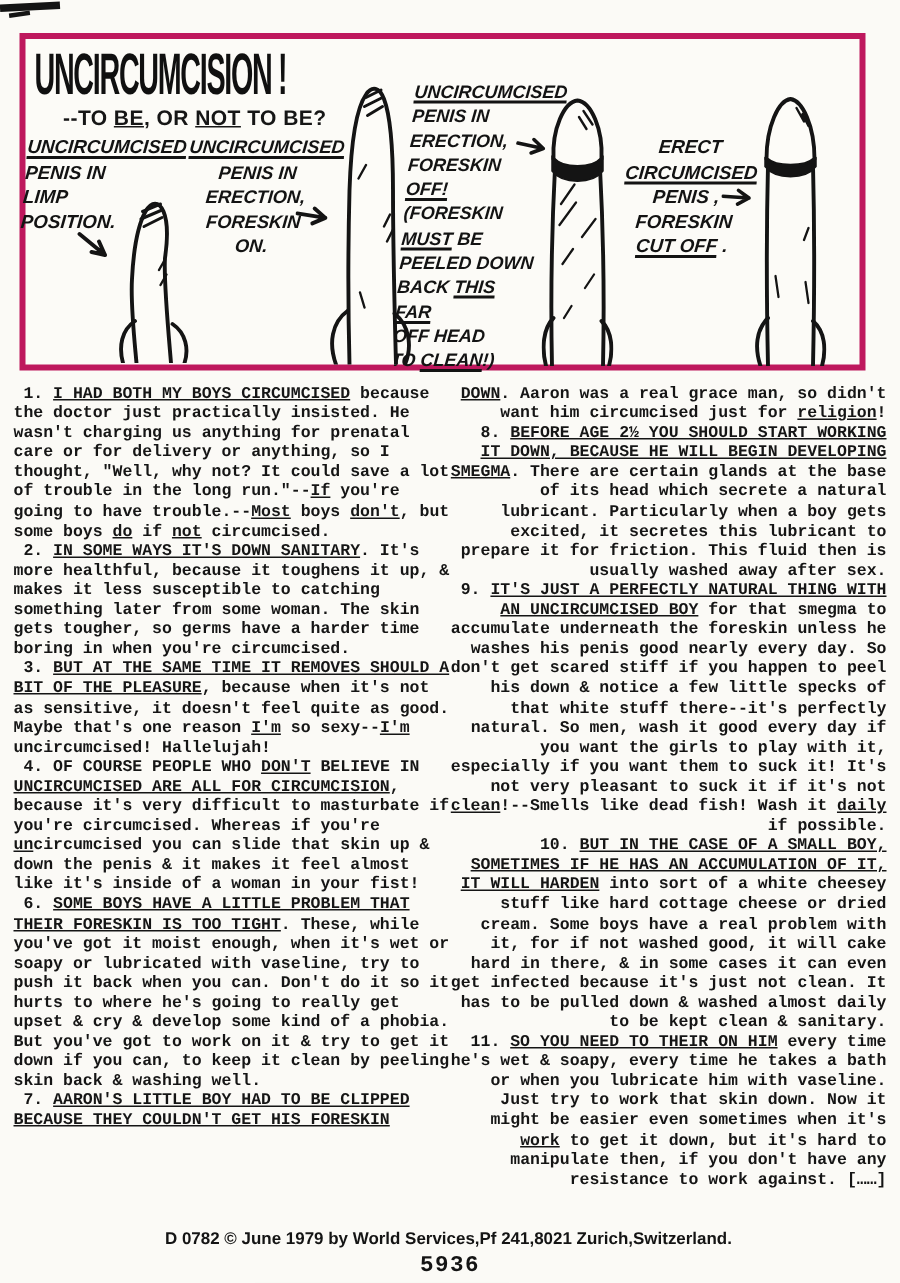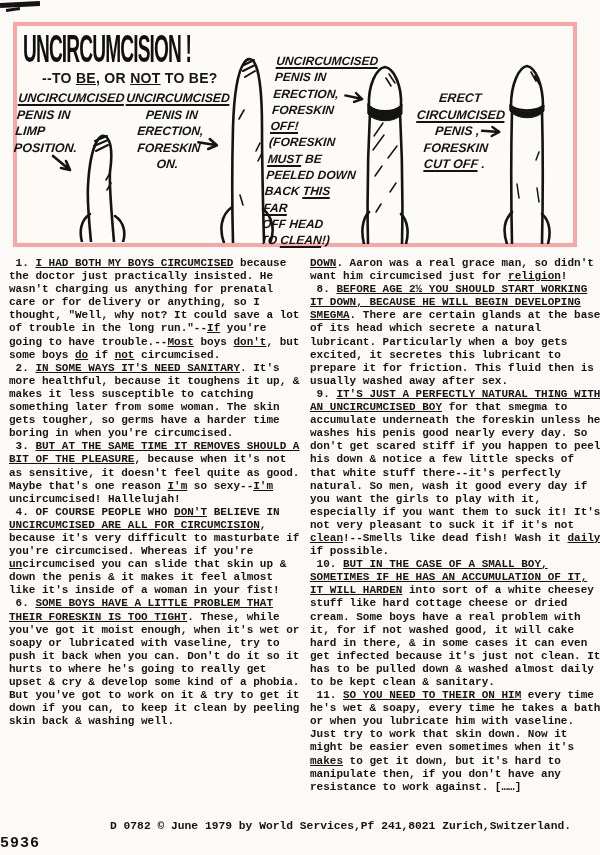--- a/index.html
+++ b/index.html
@@ -3,21 +3,21 @@
 <meta charset="utf-8">
 <style>
   html,body{margin:0;padding:0;}
   body{width:600px;height:855px;background:#f7f5f0;position:relative;overflow:hidden;
        font-family:"Liberation Sans",sans-serif;color:#161616;}
   .page{position:absolute;inset:0;background:#fbfaf6;}
   .smudge{position:absolute;left:0;top:2px;width:40px;height:5px;background:#141414;transform:rotate(-3deg);}
   .smudge2{position:absolute;left:6px;top:8px;width:14px;height:3px;background:#141414;transform:rotate(-8deg);}
 
   
-  .panel{position:absolute;left:13px;top:22px;width:556px;height:217px;border:4px solid #fca5a5;background:#fcfbf7;}
+  .panel{position:absolute;left:13px;top:22px;width:556px;height:217px;border:4px solid #be185d;background:#fcfbf7;}
   .title{position:absolute;left:6px;top:1px;font-size:33px;font-weight:900;letter-spacing:-1.5px;
          white-space:nowrap;transform:scale(.58,1.18);transform-origin:0 0;color:#101010;}
   .subtitle{position:absolute;left:9px;top:44px;font-size:14px;font-weight:bold;letter-spacing:.3px;white-space:nowrap;margin-left:16px;}
   .figlabel{position:absolute;font-style:italic;font-weight:bold;line-height:16.5px;color:#131313;
             transform:skewX(-5deg);transform-origin:0 0;}
   .figlabel u{text-decoration-thickness:1.5px;text-underline-offset:2px;}
   #lbl1{left:2px;top:64px;width:104px;font-size:12.5px;}
   #lbl2{left:110px;top:64px;width:94px;font-size:12.2px;text-align:center;}
   #lbl3{left:260px;top:27px;width:90px;font-size:12px;line-height:16.3px;}
   #lbl4{left:402px;top:64px;width:84px;font-size:12.5px;text-align:center;}
@@ -29,27 +29,27 @@
   .arrow{position:absolute;}
   #arr1{left:34px;top:128px;}
   #arr2{left:180px;top:110px;transform:rotate(9deg);}
   #arr3{left:327px;top:64px;transform:rotate(12deg);}
   #arr4{left:464px;top:98px;transform:rotate(4deg);}
 
   
   .col{position:absolute;top:257px;width:291px;font-family:"Liberation Mono",monospace;
        font-size:11px;line-height:13.1px;font-weight:bold;color:#151515;text-align:left;}
   #colL{left:9px;}
-  #colR{left:310px;}
+  #colR{left:300px;text-align:right;}
   .col p{margin:0;padding:0;}
   .col u{text-decoration-thickness:1.3px;text-underline-offset:1px;}
 
-  .footerline{position:absolute;left:64px;top:820px;font-family:Liberation Mono, monospace;
+  .footerline{position:absolute;left:64px;top:820px;font-family:Liberation Sans, sans-serif;
               font-size:11.3px;font-weight:bold;white-space:nowrap;color:#141414;padding-left:46px;}
-  .pagenum{position:absolute;left:0;top:835px;width:600px;text-align:left;
+  .pagenum{position:absolute;left:0;top:835px;width:600px;text-align:center;
            font-family:"Liberation Mono",monospace;font-size:15px;font-weight:bold;letter-spacing:1px;color:#141414;}
   svg path{stroke-linecap:round;stroke-linejoin:round;}
 </style>
 </head>
 <body>
 
 <div class="page">
   <div class="smudge"></div>
   <div class="smudge2"></div>
 
@@ -103,28 +103,29 @@
       <path d="M28 8 l5 9 M32 12 l4 8" stroke="#141414" stroke-width="1.6" fill="none"></path>
       <path d="M7 41 C14 50 34 50 41 41 L41 47 C34 56 14 56 7 47 Z" fill="#141414" stroke="#141414" stroke-width="1"></path>
       <path d="M9 46 C8 86 8 134 9 180 M39 46 C40 86 40 134 39 180" stroke="#141414" stroke-width="2.6" fill="none"></path>
       <path d="M14 120 l2 14 M34 124 l2 14 M33 96 l3 -8" stroke="#141414" stroke-width="1.5" fill="none"></path>
       <path d="M9 148 C1 156 0 168 4 180 M39 150 C47 157 48 169 45 180" stroke="#141414" stroke-width="2.6" fill="none"></path>
     </svg>
   </div>
 
   <div class="col" id="colL">
       <p>&nbsp;1. <u>I HAD BOTH MY BOYS CIRCUMCISED</u> because the doctor just practically insisted. He wasn't charging us anything for prenatal care or for delivery or anything, so I thought, "Well, why not? It could save a lot of trouble in the long run."--<u>If</u> you're going to have trouble.--<u>Most</u> boys <u>don't</u>, but some boys <u>do</u> if <u>not</u> circumcised.</p>
-      <p>&nbsp;2. <u>IN SOME WAYS IT'S NEED SANITARY</u>. It's more healthful, because it toughens it up, &amp; makes it less susceptible to catching something later from some woman. The skin gets tougher, so germs have a harder time boring in when you're circumcised.</p>
+      <p>&nbsp;2. <u>IN SOME WAYS IT'S DOWN SANITARY</u>. It's more healthful, because it toughens it up, &amp; makes it less susceptible to catching something later from some woman. The skin gets tougher, so germs have a harder time boring in when you're circumcised.</p>
       <p>&nbsp;3. <u>BUT AT THE SAME TIME IT REMOVES SHOULD A BIT OF THE PLEASURE</u>, because when it's not as sensitive, it doesn't feel quite as good. Maybe that's one reason <u>I'm</u> so sexy--<u>I'm</u> uncircumcised! Hallelujah!</p>
       <p>&nbsp;4. OF COURSE PEOPLE WHO <u>DON'T</u> BELIEVE IN <u>UNCIRCUMCISED ARE ALL FOR CIRCUMCISION</u>, because it's very difficult to masturbate if you're circumcised. Whereas if you're <u>un</u>circumcised you can slide that skin up &amp; down the penis &amp; it makes it feel almost like it's inside of a woman in your fist!</p>
       <p>&nbsp;6. <u>SOME BOYS HAVE A LITTLE PROBLEM THAT THEIR FORESKIN IS TOO TIGHT</u>. These, while you've got it moist enough, when it's wet or soapy or lubricated with vaseline, try to push it back when you can. Don't do it so it hurts to where he's going to really get upset &amp; cry &amp; develop some kind of a phobia. But you've got to work on it &amp; try to get it down if you can, to keep it clean by peeling skin back &amp; washing well.</p>
+      <p>&nbsp;7. <u>AARON'S LITTLE BOY HAD TO BE CLIPPED BECAUSE THEY COULDN'T GET HIS FORESKIN</u></p>
     </div>
   <div class="col" id="colR">
       <p><u>DOWN</u>. Aaron was a real grace man, so didn't want him circumcised just for <u>religion</u>!</p>
       <p>&nbsp;8. <u>BEFORE AGE 2½ YOU SHOULD START WORKING IT DOWN, BECAUSE HE WILL BEGIN DEVELOPING SMEGMA</u>. There are certain glands at the base of its head which secrete a natural lubricant. Particularly when a boy gets excited, it secretes this lubricant to prepare it for friction. This fluid then is usually washed away after sex.</p>
       <p>&nbsp;9. <u>IT'S JUST A PERFECTLY NATURAL THING WITH AN UNCIRCUMCISED BOY</u> for that smegma to accumulate underneath the foreskin unless he washes his penis good nearly every day. So don't get scared stiff if you happen to peel his down &amp; notice a few little specks of that white stuff there--it's perfectly natural. So men, wash it good every day if you want the girls to play with it, especially if you want them to suck it! It's not very pleasant to suck it if it's not <u>clean</u>!--Smells like dead fish! Wash it <u>daily</u> if possible.</p>
       <p>&nbsp;10. <u>BUT IN THE CASE OF A SMALL BOY, SOMETIMES IF HE HAS AN ACCUMULATION OF IT, IT WILL HARDEN</u> into sort of a white cheesey stuff like hard cottage cheese or dried cream. Some boys have a real problem with it, for if not washed good, it will cake hard in there, &amp; in some cases it can even get infected because it's just not clean. It has to be pulled down &amp; washed almost daily to be kept clean &amp; sanitary.</p>
-      <p>&nbsp;11. <u>SO YOU NEED TO THEIR ON HIM</u> every time he's wet &amp; soapy, every time he takes a bath or when you lubricate him with vaseline. Just try to work that skin down. Now it might be easier even sometimes when it's <u>makes</u> to get it down, but it's hard to manipulate then, if you don't have any resistance to work against. [……]</p>
+      <p>&nbsp;11. <u>SO YOU NEED TO THEIR ON HIM</u> every time he's wet &amp; soapy, every time he takes a bath or when you lubricate him with vaseline. Just try to work that skin down. Now it might be easier even sometimes when it's <u>work</u> to get it down, but it's hard to manipulate then, if you don't have any resistance to work against. [……]</p>
     </div>
 
   <div class="footerline">D 0782 © June 1979 by World Services,Pf 241,8021 Zurich,Switzerland.</div>
   <div class="pagenum">5936</div>
 </div>
 
 </body></html>

